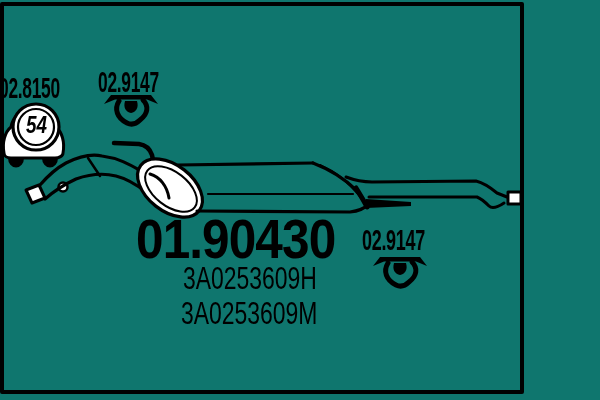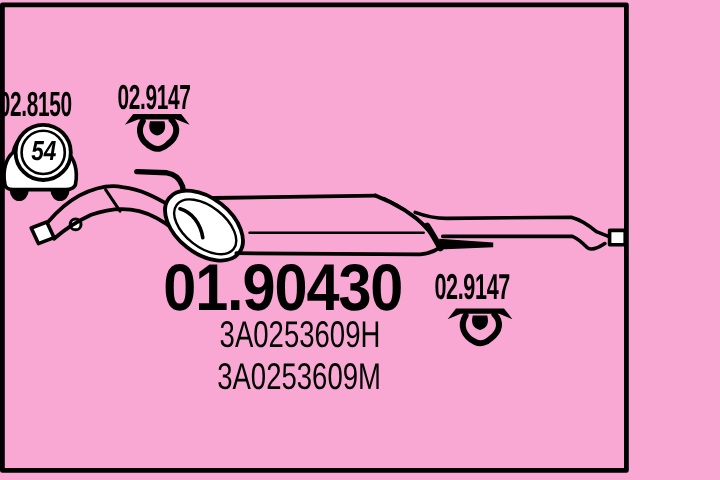--- a/index.html
+++ b/index.html
@@ -1,19 +1,19 @@
 <!DOCTYPE html>
 <html><head>
 <meta charset="utf-8">
 <style>
   * { margin:0; padding:0; box-sizing:border-box; }
   html,body { background:#fff; }
   #stage {
     position:relative; width:600px; height:400px; overflow:hidden;
-    background:#f9a8d4; font-family:"Liberation Sans", sans-serif; color:#000;
+    background:#0f766e; font-family:"Liberation Sans", sans-serif; color:#000;
   }
   #drawing { position:absolute; left:0; top:0; width:600px; height:400px; }
   .code {
     position:absolute; color:#000; line-height:1; white-space:nowrap;
     transform-origin:left top; font-family:"Liberation Sans", sans-serif;
   }
   .code-small  { font-weight:700; font-size:29px; transform:scaleX(0.60); letter-spacing:-0.5px; }
   .code-main   { font-weight:700; font-size:55px; transform:scaleX(0.90); letter-spacing:-1px; }
   .code-oem    { font-weight:400; font-size:31px; transform:scaleX(0.74); }
   .badge-num   {

